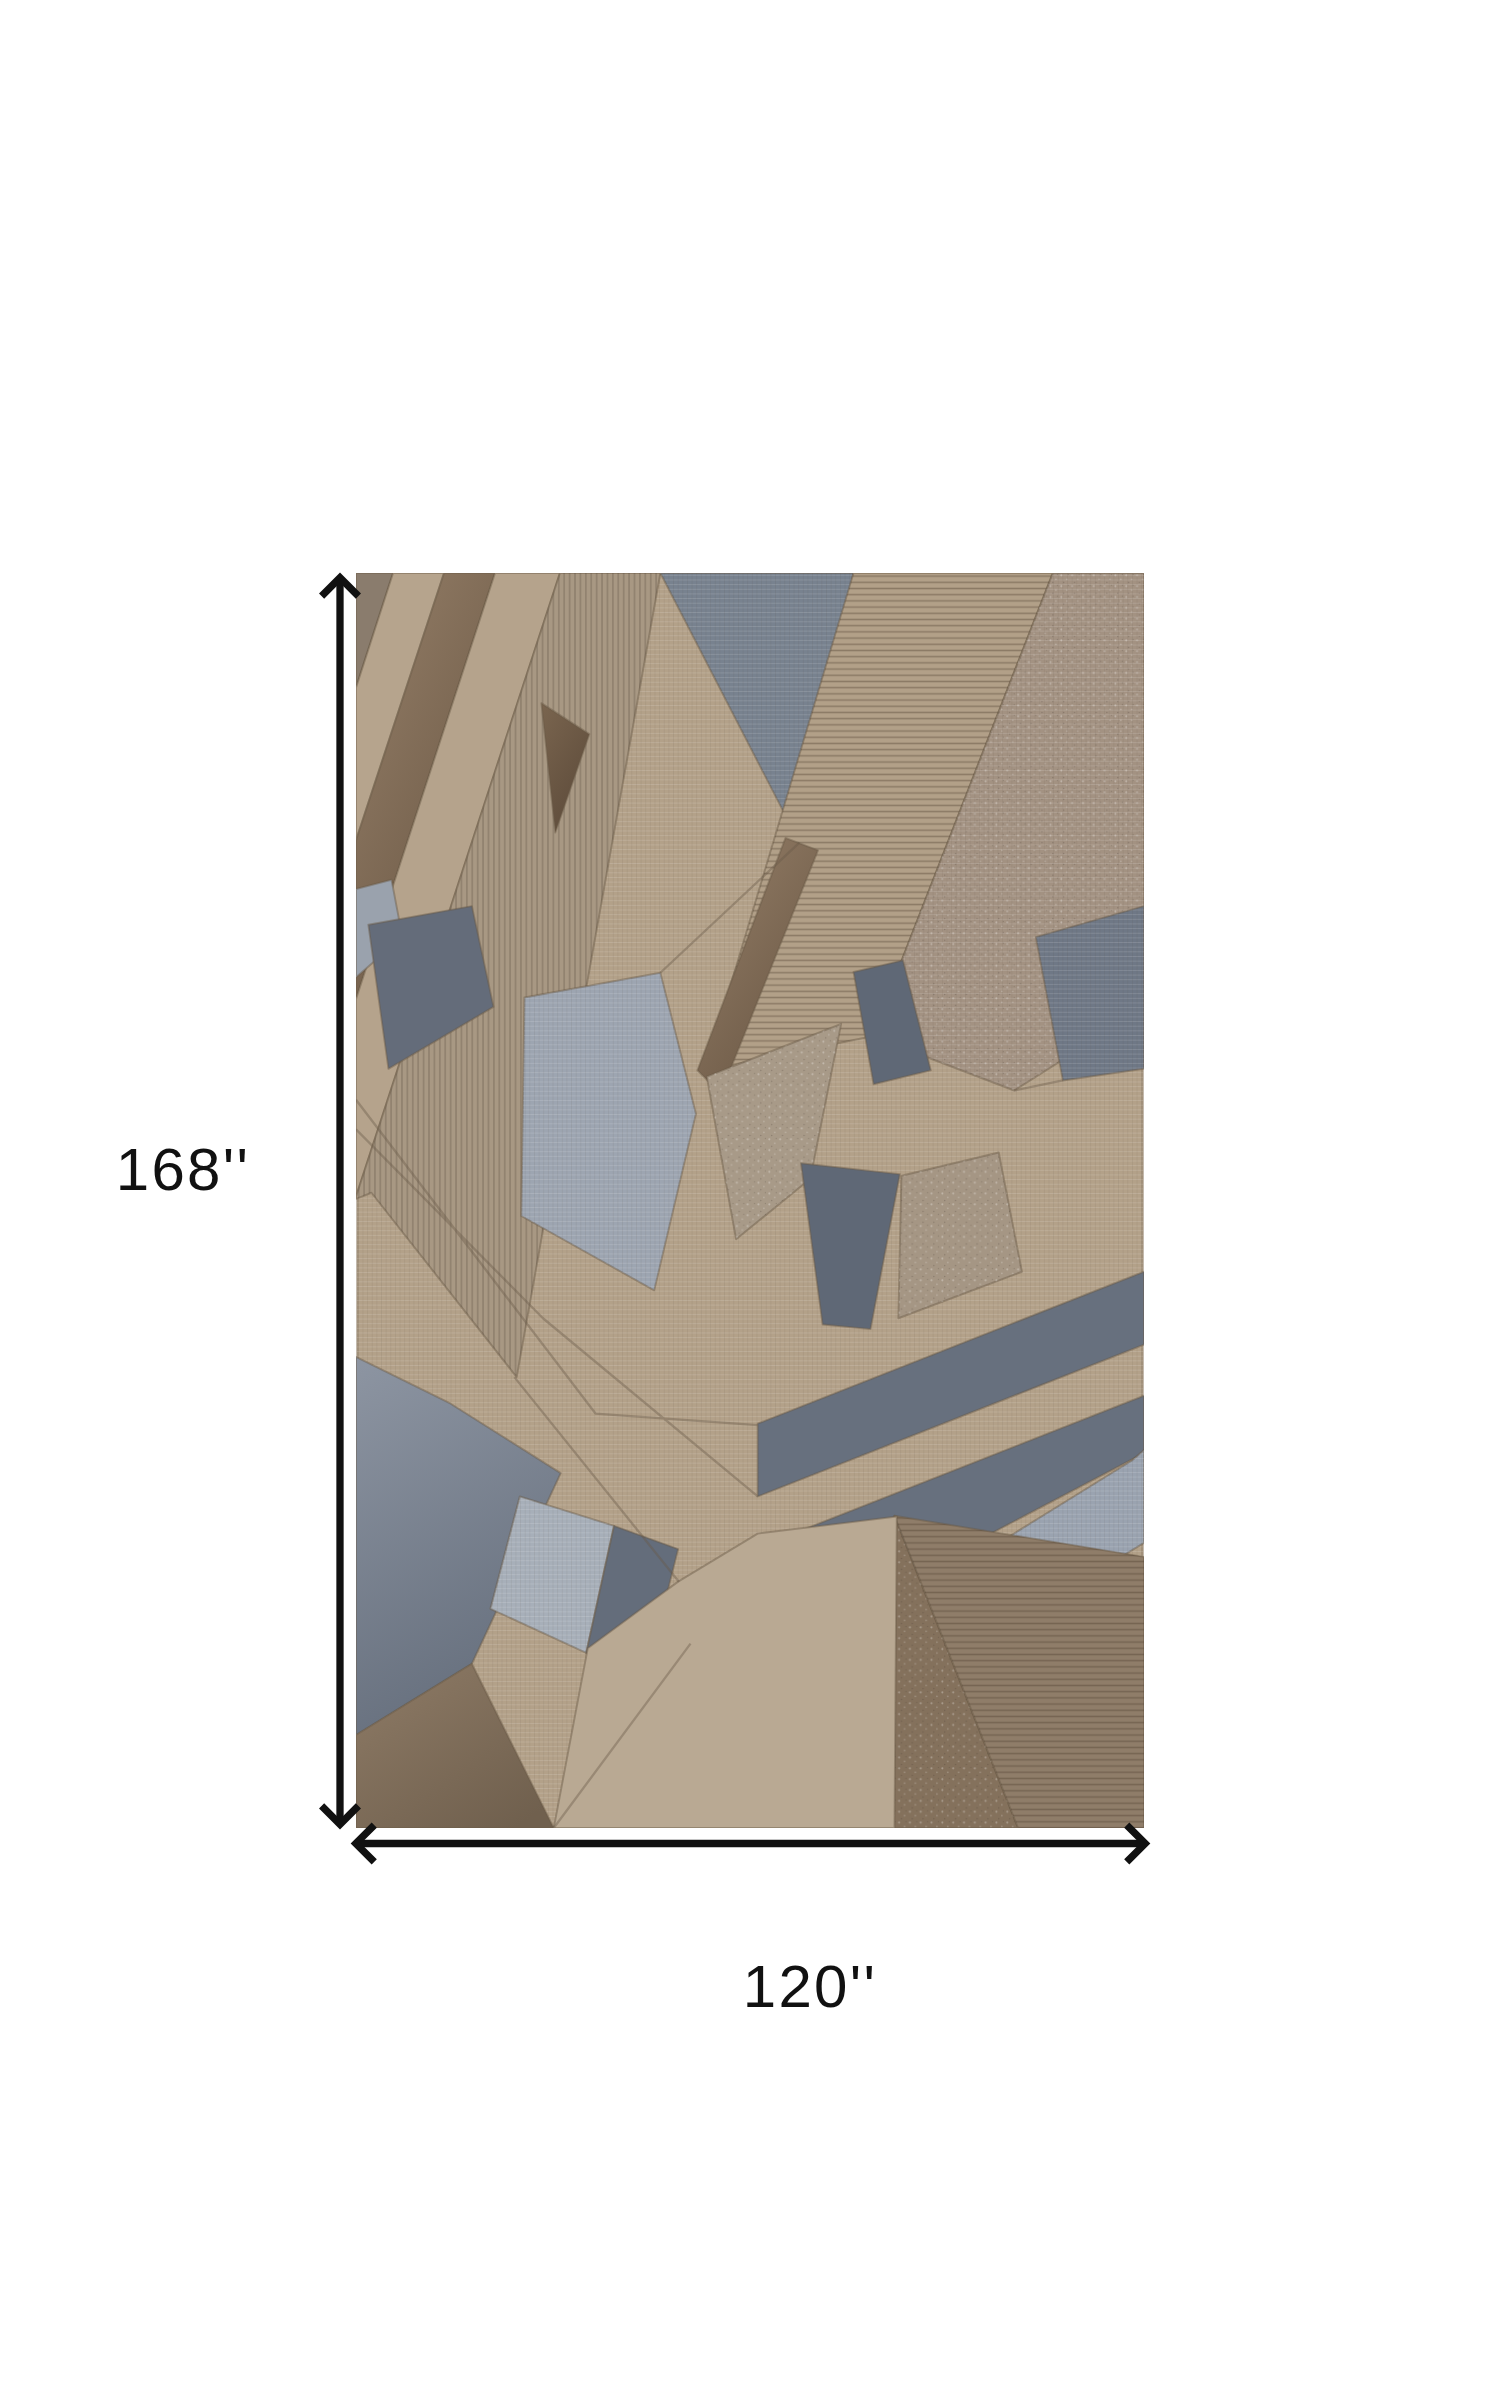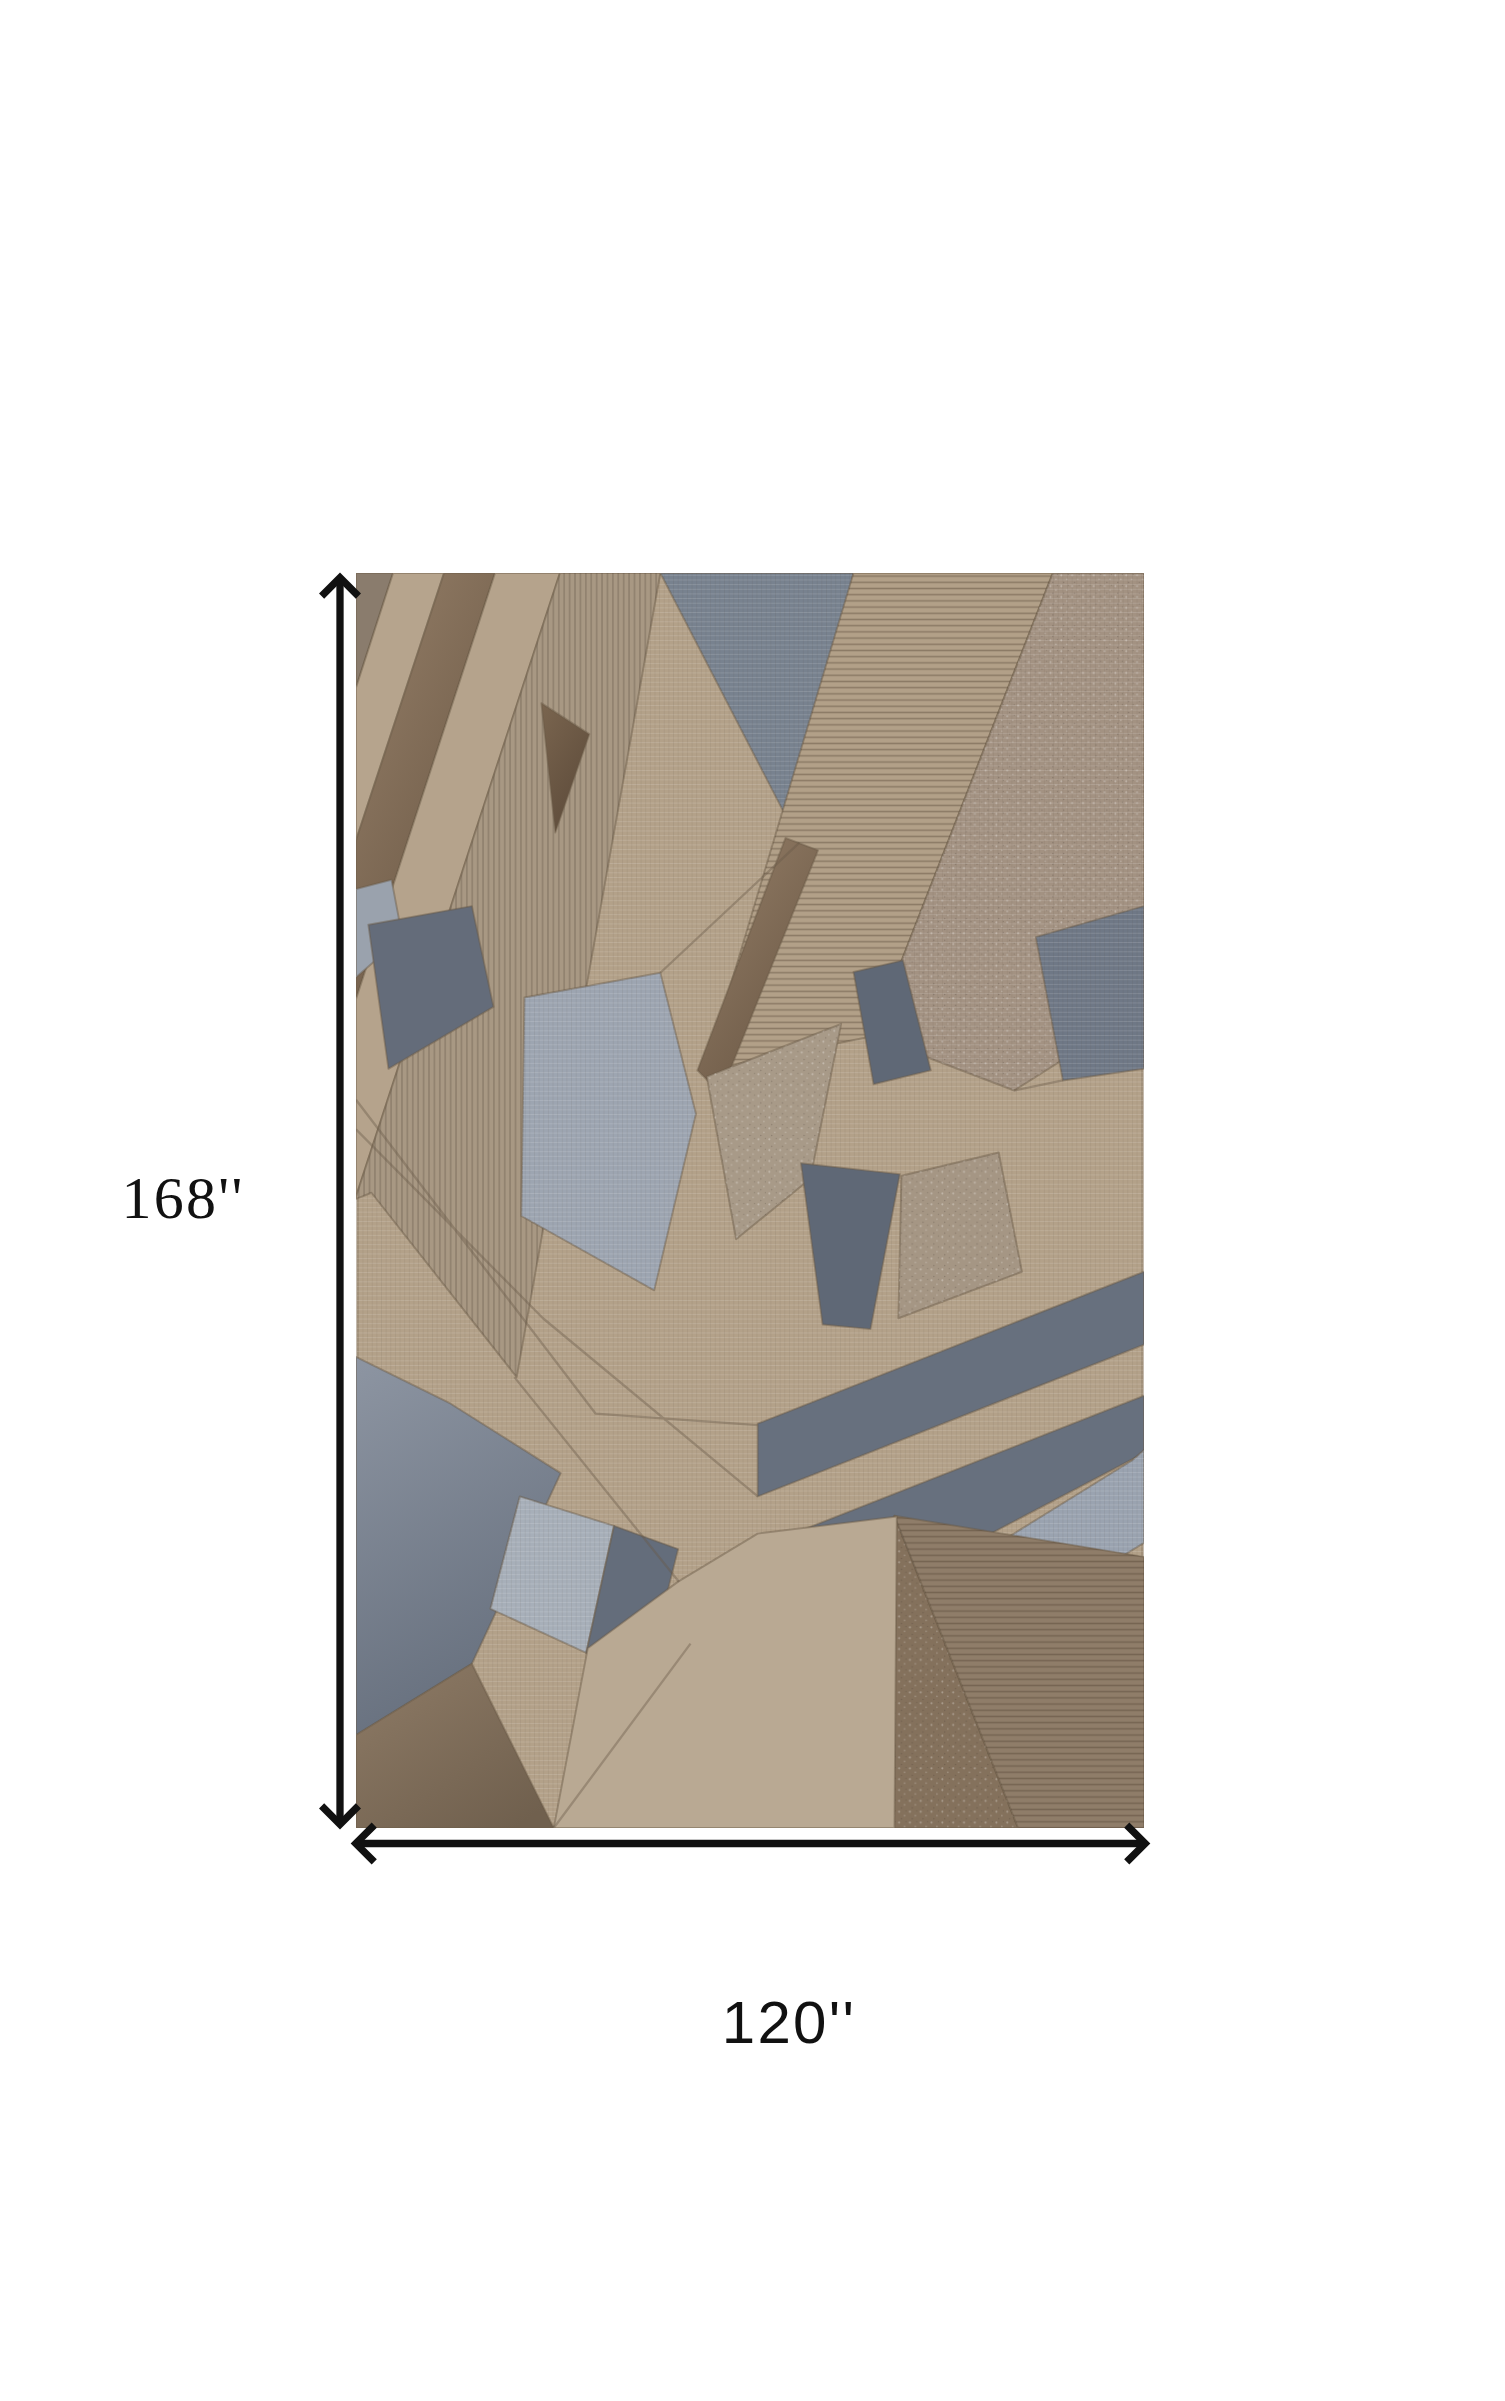--- a/index.html
+++ b/index.html
@@ -27,22 +27,22 @@
     width: 811px; height: 43px;
   }
   .dim-label {
     position: absolute;
     color: #111111;
     font-size: 60px;
     letter-spacing: 2.3px;
     line-height: 1;
     white-space: nowrap;
   }
-  .h-label { left: 183px; top: 1168px; transform: translateX(-50%); font-family: Liberation Serif, serif; }
-  .w-label { left: 789px; top: 1957px; transform: translateX(-50%); margin-top: 36px; }
+  .h-label { left: 183px; top: 1140px; transform: translateX(-50%); }
+  .w-label { left: 810px; top: 1957px; transform: translateX(-50%); }
 </style>
 </head>
 <body>
 
 <div class="canvas">
 
   <svg class="rug" viewBox="0 0 1020 1620" preserveAspectRatio="none" aria-hidden="true">
     <defs>
       <pattern id="pLinen" width="6" height="6" patternUnits="userSpaceOnUse">
         <path d="M0 3 H6" stroke="rgba(255,255,255,0.16)" stroke-width="1"></path>

